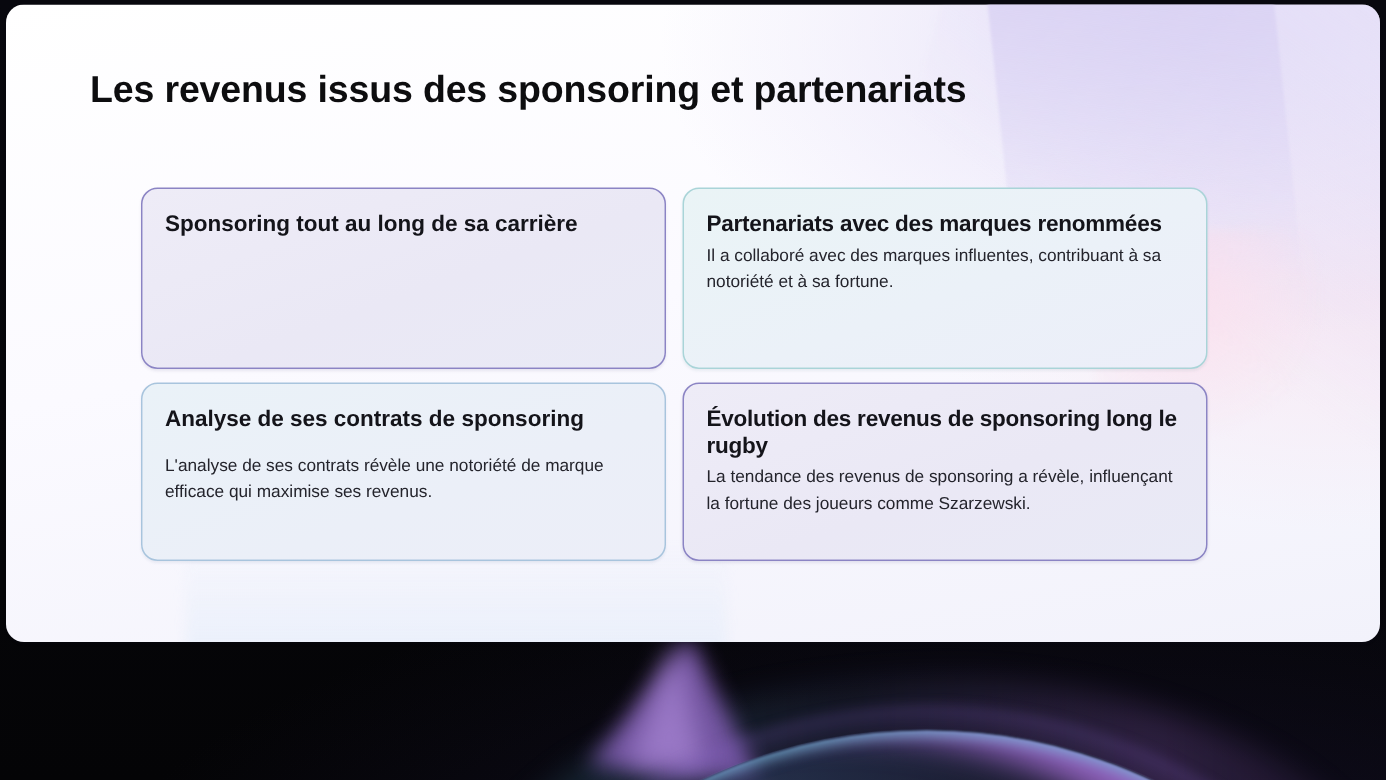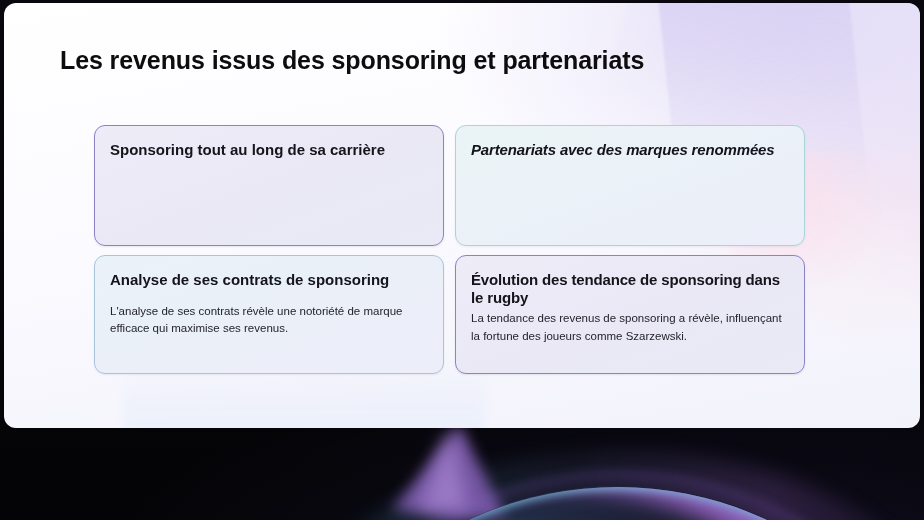--- a/index.html
+++ b/index.html
@@ -198,21 +198,20 @@
 
   .card-purple {
     background: linear-gradient(160deg, #eeecf7 0%, #eae8f5 55%, #e9eaf6 100%);
     border: 1.4px solid #8b84c4;
     box-shadow: 0 1px 2px rgba(60,50,110,0.10);
   }
   .card-teal {
     background: linear-gradient(160deg, #eaf4f6 0%, #ebf1f8 55%, #eceef9 100%);
     border: 1.4px solid #a9d4d8;
     box-shadow: 0 1px 2px rgba(40,90,100,0.08);
-    font-style: italic;
   }
   .card-blue {
     background: linear-gradient(160deg, #eaf2f8 0%, #ebeff8 60%, #eceef8 100%);
     border: 1.4px solid #a8c4dd;
     box-shadow: 0 1px 2px rgba(40,70,110,0.08);
   }
 
   .card-title {
     font-size: 15px;
     font-weight: bold;
@@ -255,33 +254,34 @@
     <div class="card-grid">
 
       <div class="card-row">
 
         <div class="card card-r1 card-purple">
           <div class="card-title">Sponsoring tout au long de sa carrière</div>
         </div>
 
         <div class="card card-r1 card-teal">
           <div class="card-title tight">Partenariats avec des marques renommées</div>
+          <div class="card-body gap-tight">Il a collaboré avec des marques influentes, contribuant à sa notoriété et à sa fortune.</div>
         </div>
 
       </div>
 
       <div class="card-row">
 
         <div class="card card-r2 card-blue">
           <div class="card-title">Analyse de ses contrats de sponsoring</div>
           <div class="card-body gap-wide">L'analyse de ses contrats révèle une notoriété de marque efficace qui maximise ses revenus.</div>
         </div>
 
         <div class="card card-r2 card-purple">
-          <div class="card-title tight">Évolution des tendance de sponsoring dans le rugby</div>
+          <div class="card-title tight">Évolution des revenus de sponsoring long le rugby</div>
           <div class="card-body gap-tight">La tendance des revenus de sponsoring a révèle, influençant la fortune des joueurs comme Szarzewski.</div>
         </div>
 
       </div>
 
     </div>
   </div>
 
 </div>
 

